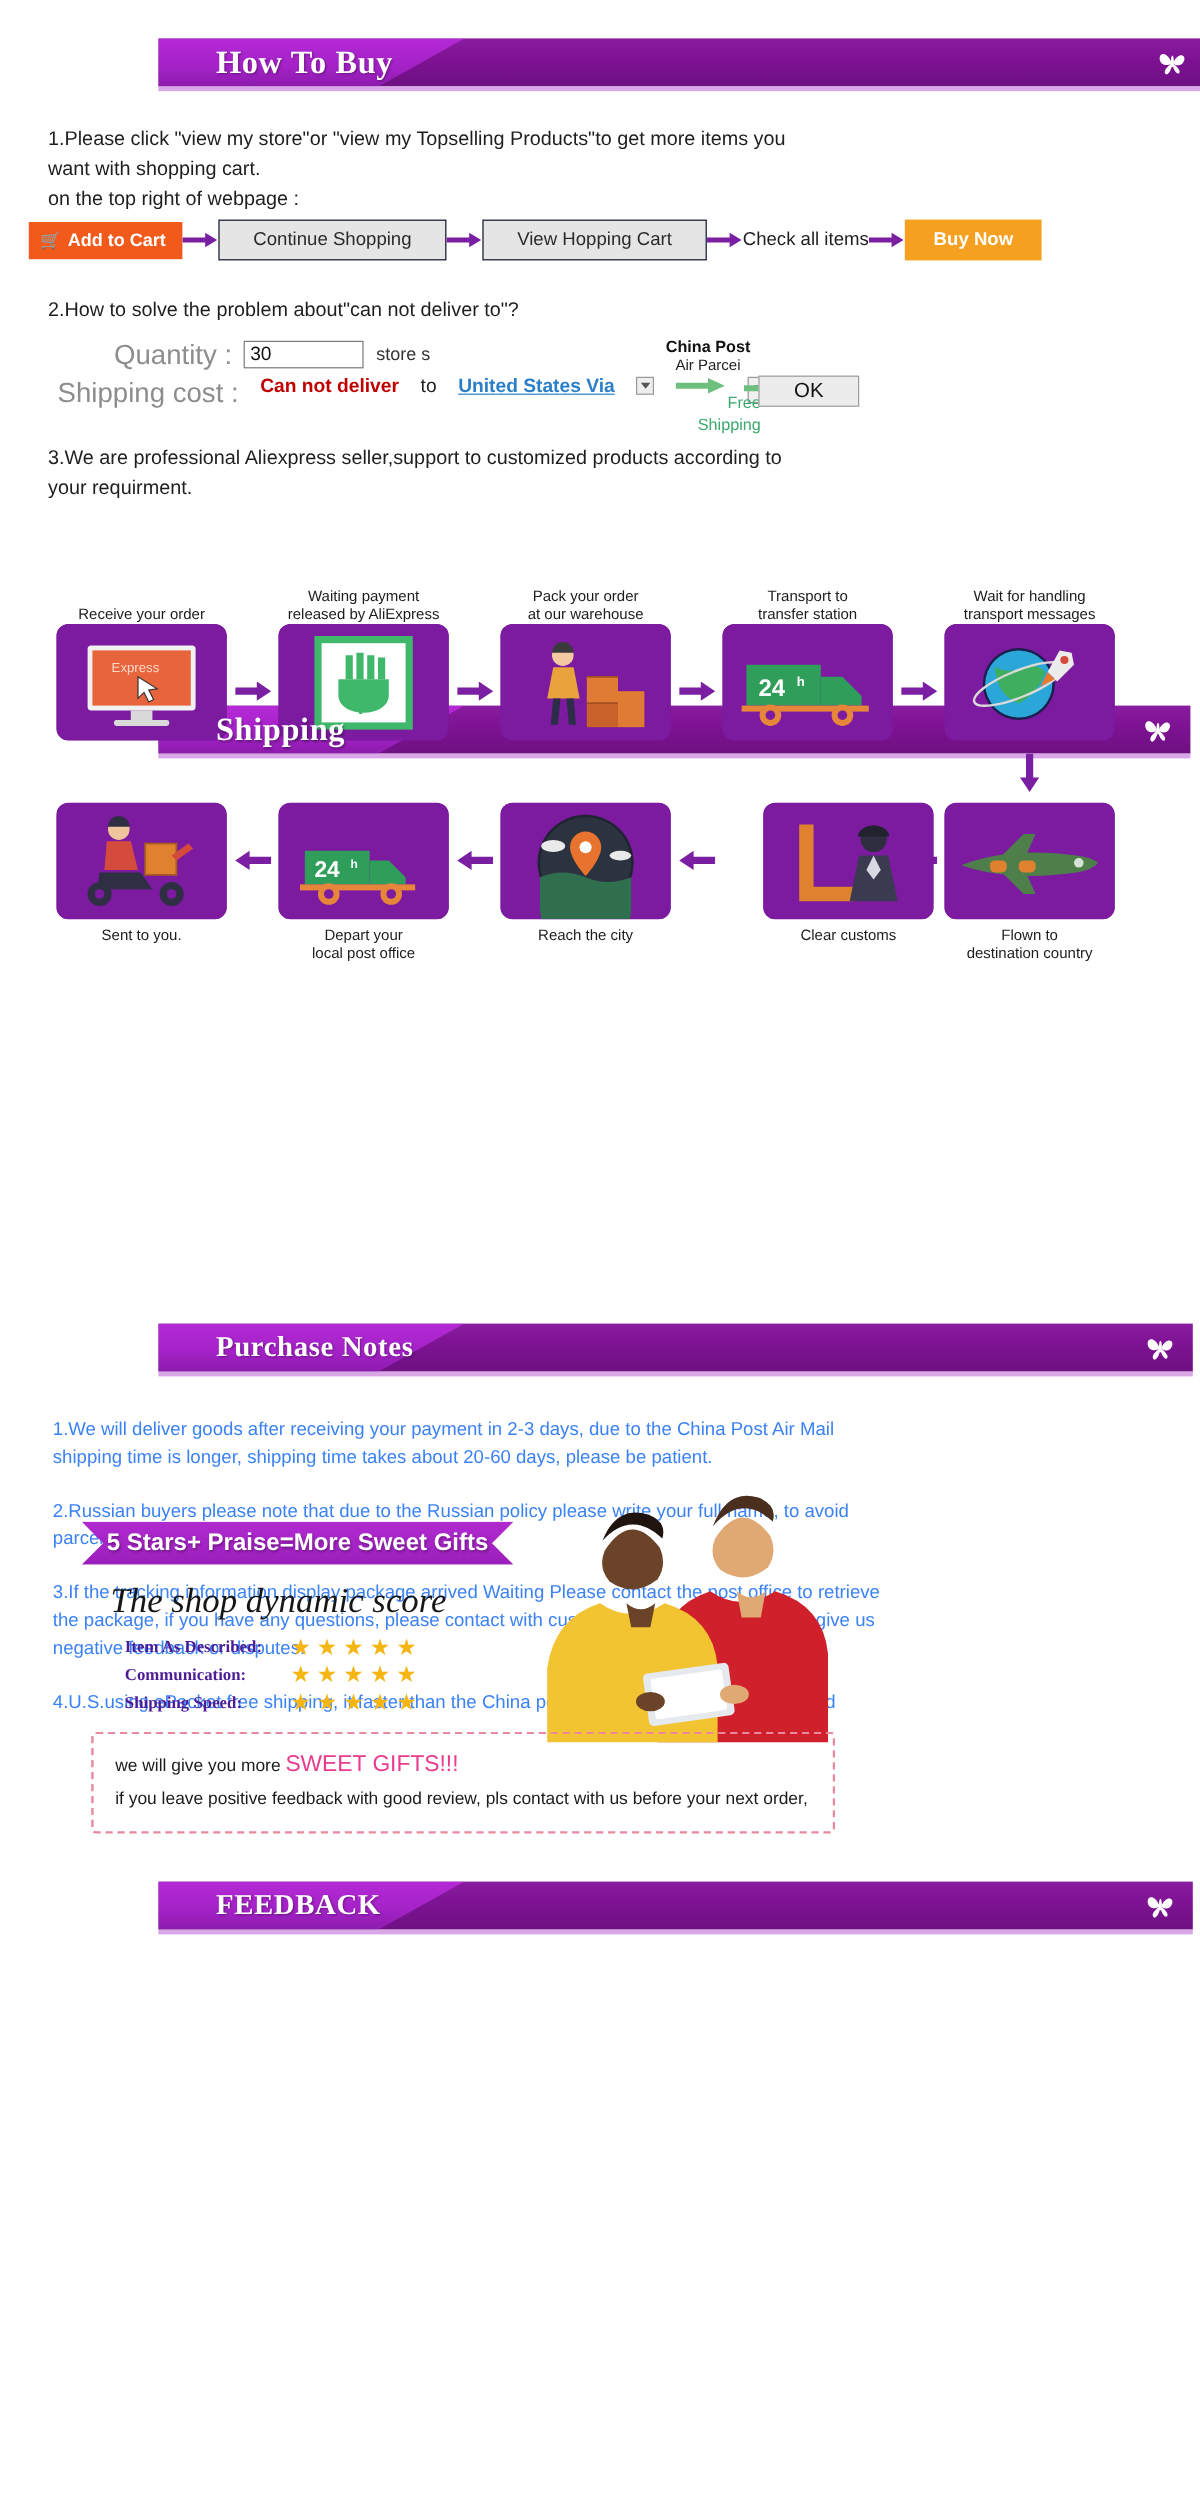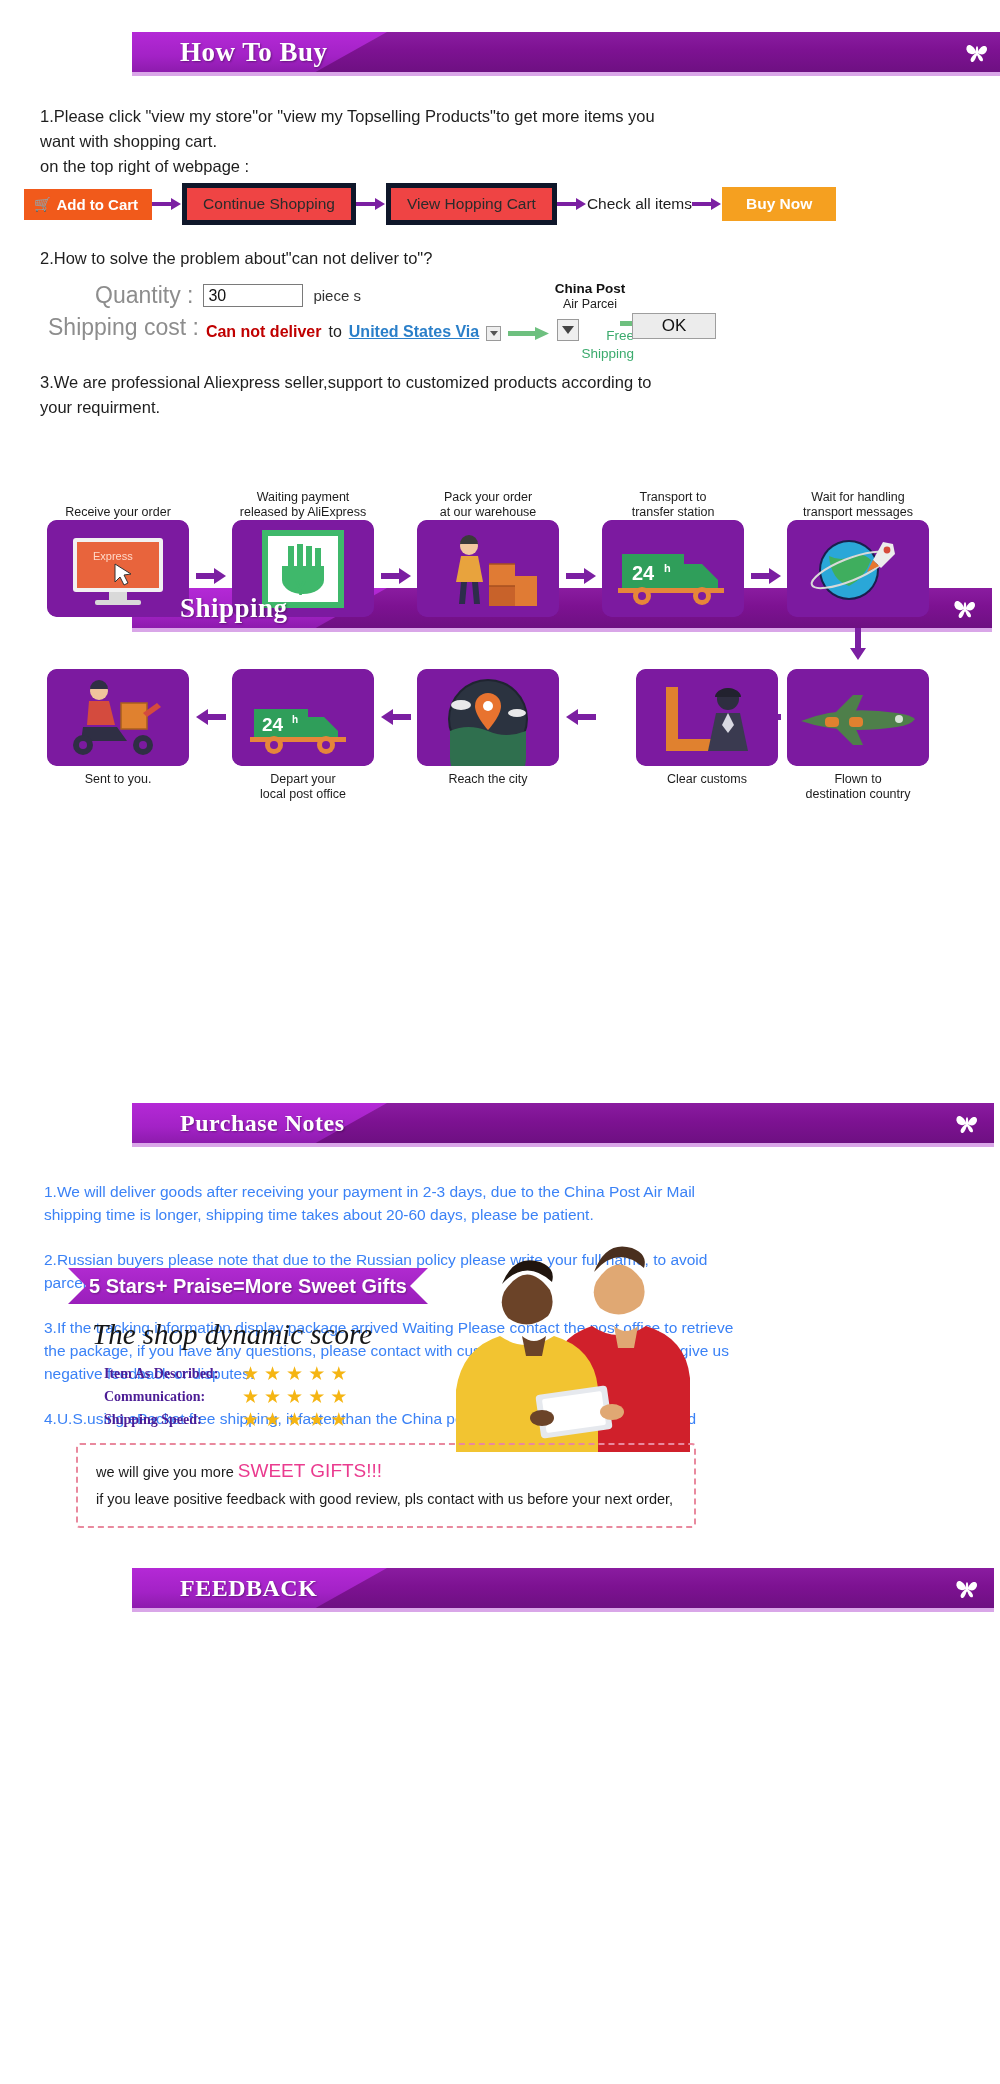--- a/index.html
+++ b/index.html
@@ -61,34 +61,34 @@
     position:absolute; left:24px; top:183px;
     display:flex; align-items:center; gap:0;
   }
   .btn-cart{
     background:#f15a1b; color:#fff; font-weight:bold; font-size:15px;
     padding:7px 14px 7px 10px; display:flex; align-items:center; gap:5px;
     white-space:nowrap;
   }
   .cart-glyph{ font-size:14px; line-height:1; }
   .btn-plain{
-    background:#ef4444; border:5px solid #0f172a; color:#2b2b2b;
-    font-size:15.5px; padding:7px 16px; white-space:nowrap;
+    background:#e5e5e5; border:1px solid #0f172a; color:#2b2b2b;
+    font-size:15.5px; padding:7px 28px; white-space:nowrap;
   }
   .btn-buy{
     background:#f5a020; color:#ffffff; font-weight:bold; font-size:15.5px;
     padding:8px 24px; white-space:nowrap;
   }
   .arrow-p{ width:30px; height:14px; flex:0 0 auto; }
   .check-lbl{ font-size:15.5px; color:#1e1e1e; white-space:nowrap; }
 
   
   .s2-q{ position:absolute; left:40px; top:246px; width:700px; }
   .qty-row{ position:absolute; left:95px; top:282px; display:flex; align-items:center; gap:10px; }
-  .ship-row{ position:absolute; left:48px; top:314px; display:flex; align-items:flex-end; gap:7px; }
+  .ship-row{ position:absolute; left:48px; top:314px; display:flex; align-items:flex-start; gap:18px; }
   .grey-label{ font-size:23px; color:#8d8d8d; font-weight:300; white-space:nowrap; }
   .qty-input{
     width:100px; height:23px; border:1px solid #7a7a7a; background:#fff;
     font-size:16px; padding:0 4px; color:#111;
     font-family:"Liberation Sans", sans-serif;
   }
   .piece-lbl{ font-size:15px; color:#333; }
   .red-bold{ color:#c00000; font-weight:bold; font-size:16px; white-space:nowrap; }
   .to-lbl{ font-size:16px; color:#222; }
   .link-blue{
@@ -234,21 +234,21 @@
     <div class="btn-buy">Buy Now</div>
   </div>
 
   <div class="s2-q">
     <p class="body-text">2.How to solve the problem about"can not deliver to"?</p>
   </div>
 
   <div class="qty-row">
     <span class="grey-label">Quantity :</span>
     <input class="qty-input" type="text" value="30" style="">
-    <span class="piece-lbl">piece s</span>
+    <span class="piece-lbl">store s</span>
   </div>
 
   <div class="ship-row">
     <span class="grey-label">Shipping cost :</span>
     <span class="red-bold">Can not deliver</span>
     <span class="to-lbl">to</span>
     <span class="link-blue">United States Via</span>
     <span class="mini-drop">
         <i class="tri"></i>
       </span>

